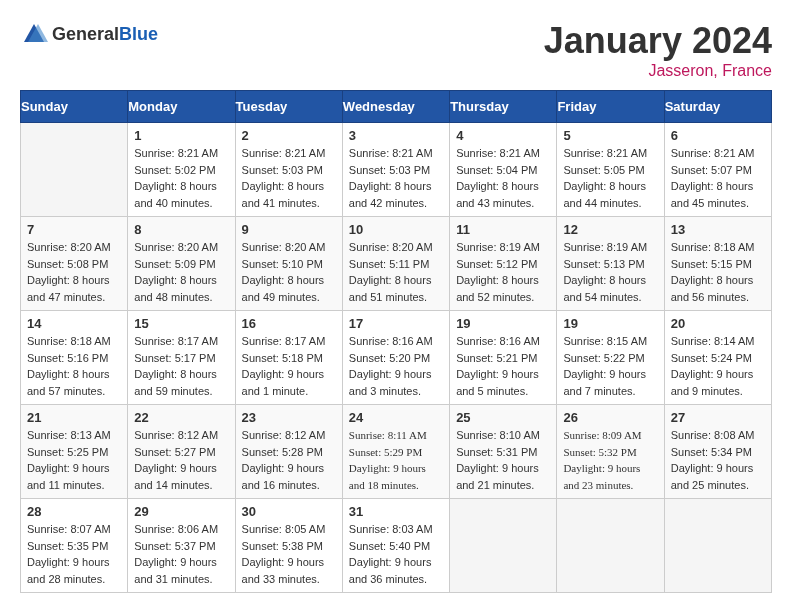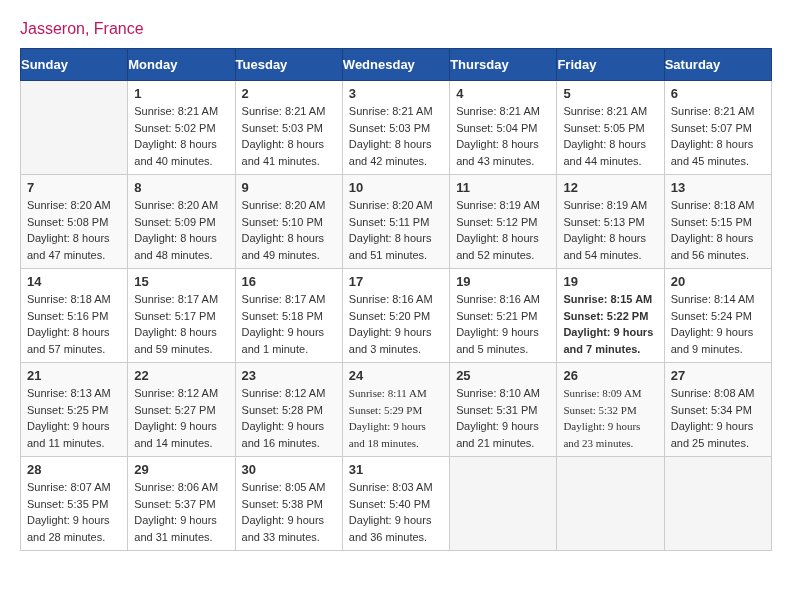--- a/index.html
+++ b/index.html
@@ -85,21 +85,31 @@
       font-size: 11px;
     }
     .empty-cell {
       background: #f5f5f5 !important;
     }
   </style>
 </head>
 <body>
 
 <div class="header-area">
+  <div class="logo">
+    <svg class="logo-icon" viewBox="0 0 28 28">
+      <polygon points="14,4 24,22 4,22" fill="#2255a4"></polygon>
+      <polygon points="18,4 28,22 8,22" fill="#4488cc" opacity="0.6"></polygon>
+    </svg>
+    <div>
+      <span class="logo-text-general">General</span><span class="logo-text-blue">Blue</span>
+    </div>
+  </div>
   <div class="title-area">
+    <div class="month-title">January 2024</div>
     <div class="location-title">Jasseron, France</div>
   </div>
 </div>
 
 <table class="calendar-table">
   <thead>
     <tr>
     <th>Sunday</th>
         <th>Monday</th>
         <th>Tuesday</th>
@@ -237,21 +247,21 @@
         </td>
         <td>
           <span class="day-number">19</span>
           <div class="day-info" style="white-space: pre-line;">Sunrise: 8:16 AM
 Sunset: 5:21 PM
 Daylight: 9 hours
 and 5 minutes.</div>
         </td>
         <td>
           <span class="day-number">19</span>
-          <div class="day-info" style="white-space: pre-line; font-weight: bold;">Sunrise: 8:15 AM
+          <div class="day-info" style="white-space: pre-line;">Sunrise: 8:15 AM
 Sunset: 5:22 PM
 Daylight: 9 hours
 and 7 minutes.</div>
         </td>
         <td>
           <span class="day-number">20</span>
           <div class="day-info" style="white-space: pre-line;">Sunrise: 8:14 AM
 Sunset: 5:24 PM
 Daylight: 9 hours
 and 9 minutes.</div>

